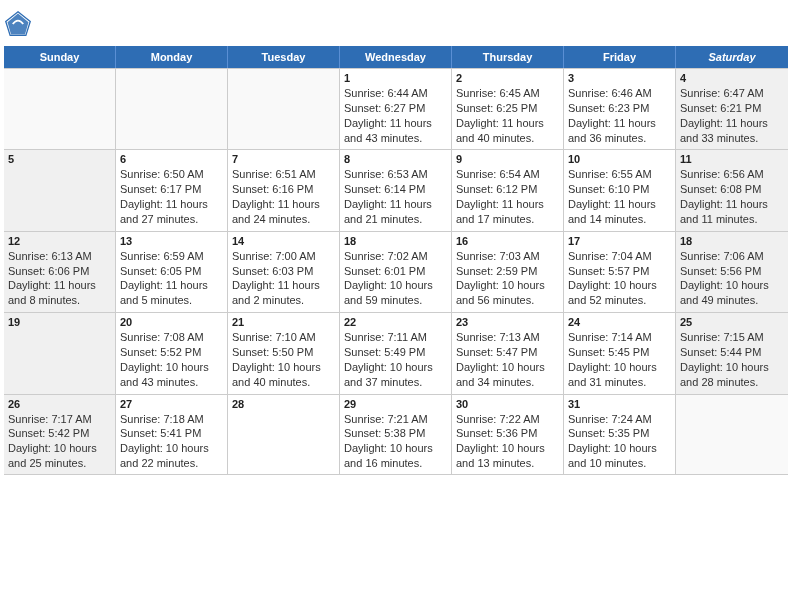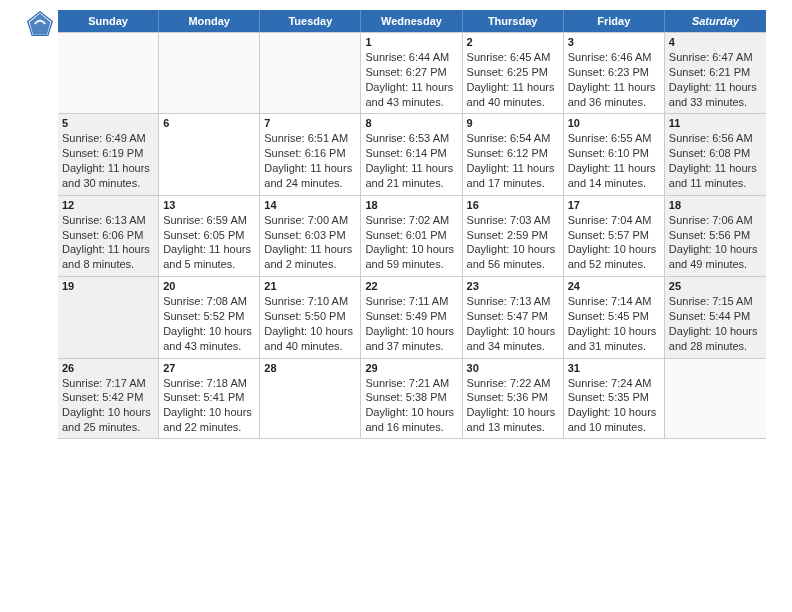--- a/index.html
+++ b/index.html
@@ -6,23 +6,23 @@
     body {
       font-family: Arial, sans-serif;
       background: #fff;
       width: 792px;
       height: 612px;
       overflow: hidden;
     }
     .page {
       width: 792px;
       height: 440px;
-      padding: 10px 26px;
-      display: flex;
-      flex-direction: row;
+      padding: 10px 4px;
+      display: flex;
+      flex-direction: column;
     }
     .header {
       display: flex;
       justify-content: space-between;
       align-items: flex-start;
       margin-bottom: 8px;
     }
     .logo {
       display: flex;
       align-items: center;
@@ -176,27 +176,27 @@
             <div class="day-num">4</div>
             <div class="day-info">Sunrise: 6:47 AM
 Sunset: 6:21 PM
 Daylight: 11 hours
 and 33 minutes.</div>
           </div>
         </div>
         <div class="cal-row">
           <div class="cal-cell shaded">
             <div class="day-num">5</div>
-            <div class="day-info">Sunrise: 6:49 AM
-Sunset: 6:19 PM
-Daylight: 11 hours
-and 30 minutes.</div>
           </div>
           <div class="cal-cell">
             <div class="day-num">6</div>
+            <div class="day-info">Sunrise: 6:50 AM
+Sunset: 6:17 PM
+Daylight: 11 hours
+and 27 minutes.</div>
           </div>
           <div class="cal-cell">
             <div class="day-num">7</div>
             <div class="day-info">Sunrise: 6:51 AM
 Sunset: 6:16 PM
 Daylight: 11 hours
 and 24 minutes.</div>
           </div>
           <div class="cal-cell">
             <div class="day-num">8</div>

